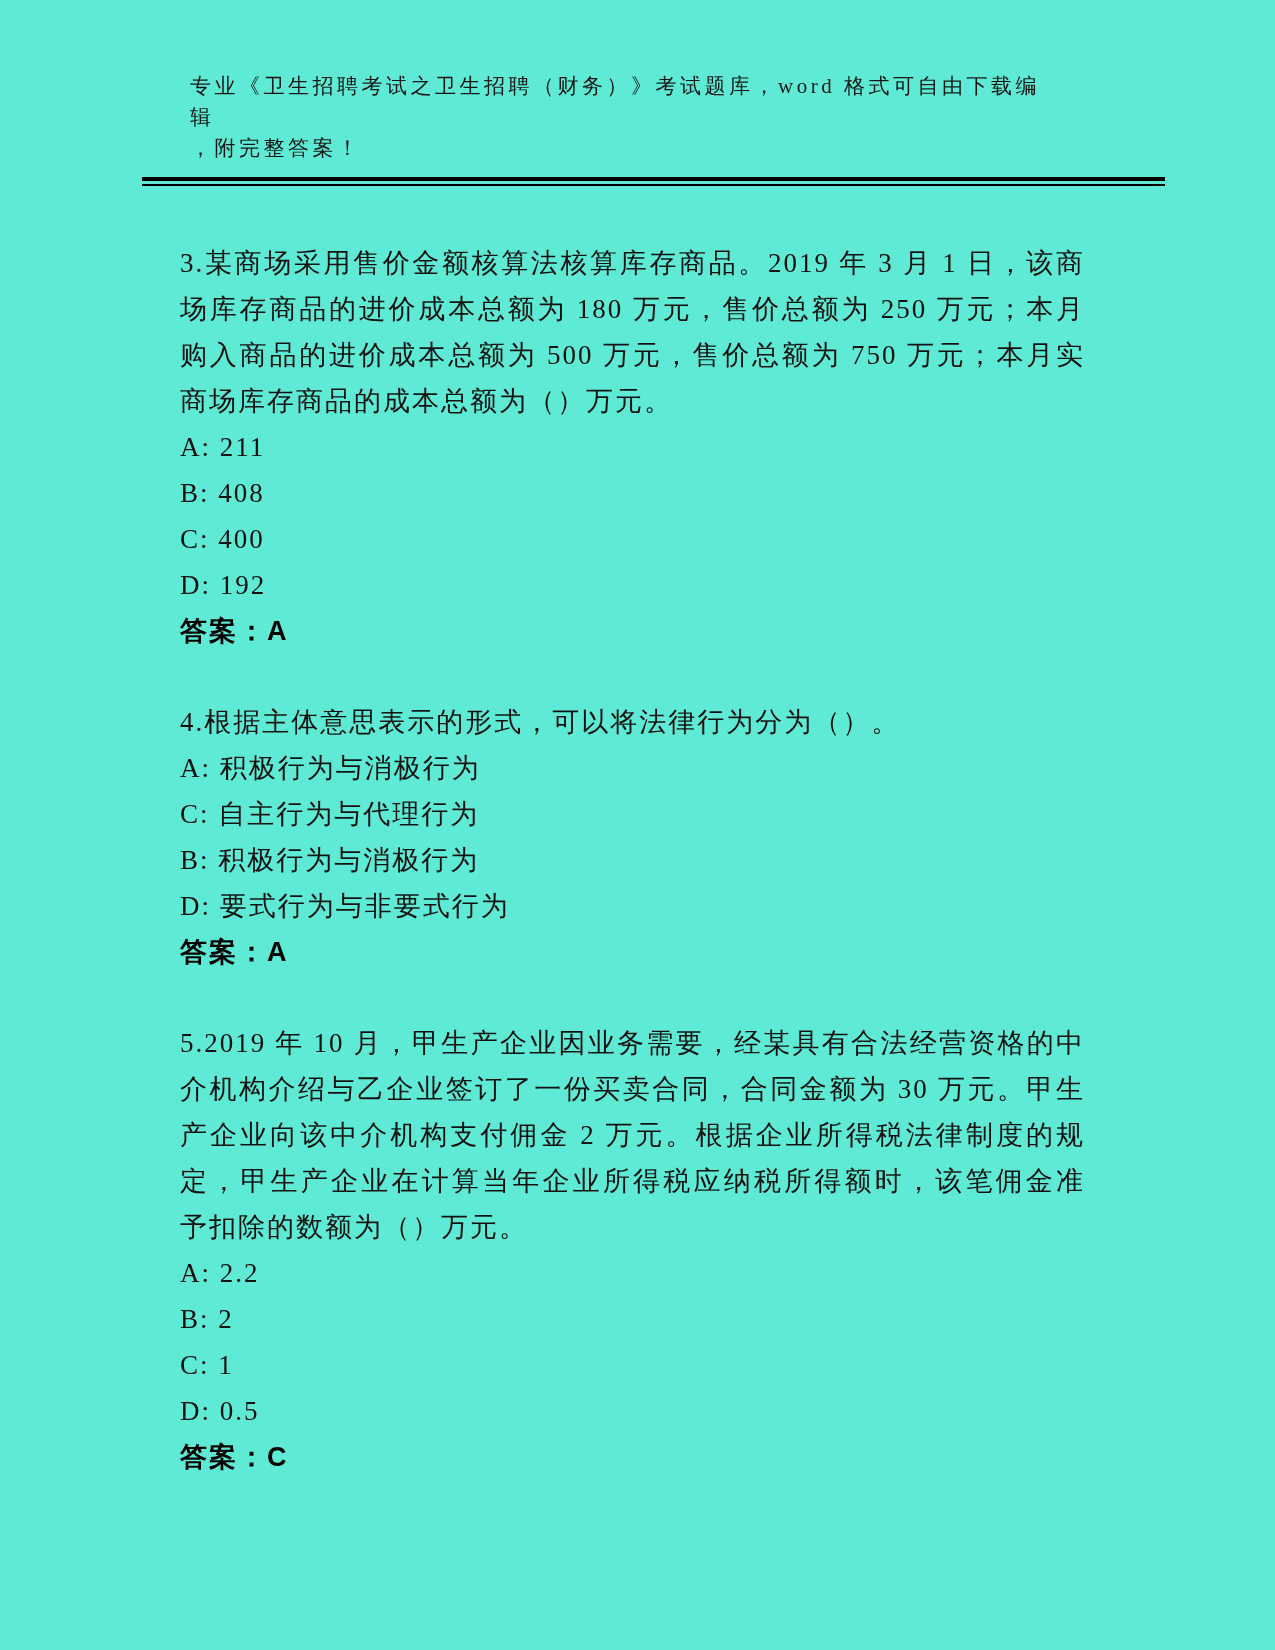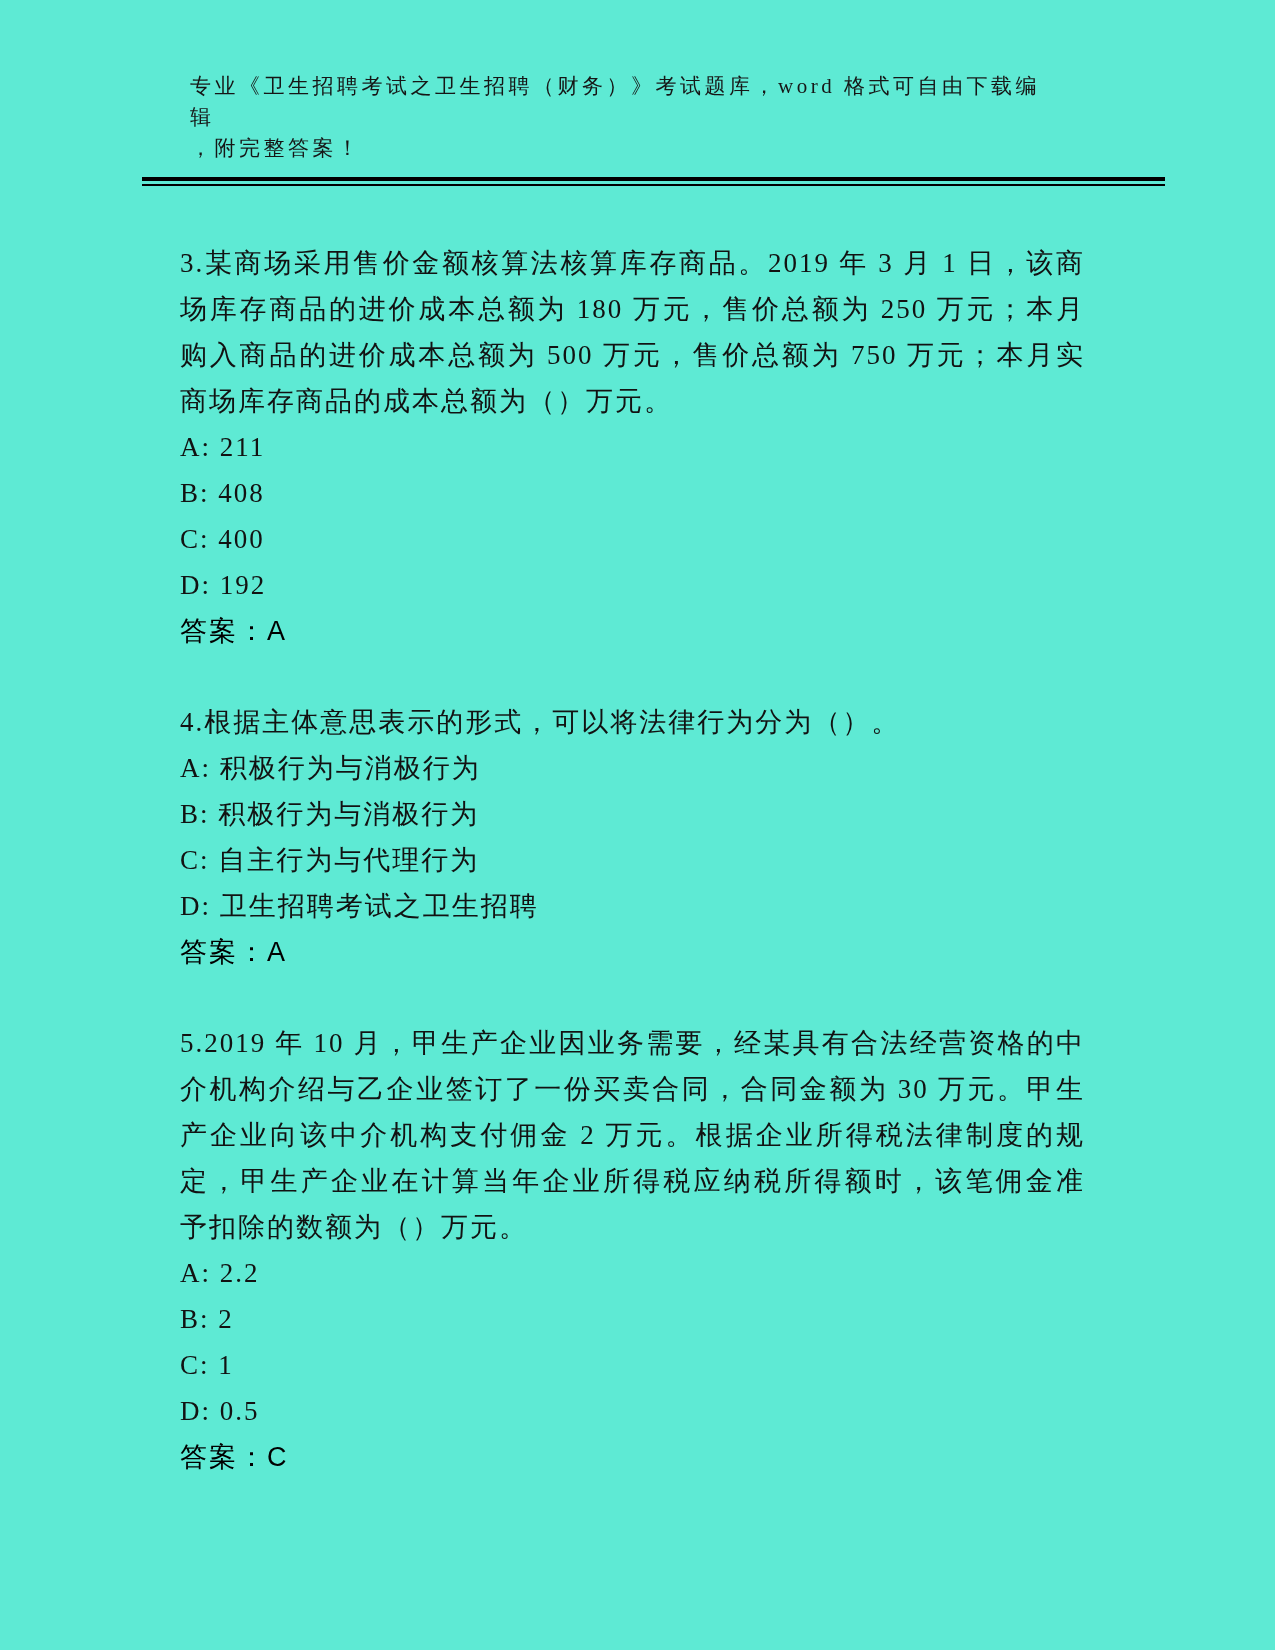--- a/index.html
+++ b/index.html
@@ -44,21 +44,21 @@
   }
   .question { margin-bottom: 45px; }
   .stem-line, .option-line { letter-spacing: 2px; }
   .stem-line.fill {
     text-align: justify;
     text-align-last: justify;
     text-justify: inter-character;
   }
   .answer-line {
     font-family: "Liberation Sans", "DejaVu Sans", sans-serif;
-    font-weight: normal;
+    font-weight: bold;
     letter-spacing: 2px;
     color: #000000;
   }
 </style>
 </head>
 <body>
 
 <div class="page">
 
   <div class="doc-header">
@@ -78,23 +78,23 @@
       <div class="option-line">A: 211</div>
       <div class="option-line">B: 408</div>
       <div class="option-line">C: 400</div>
       <div class="option-line">D: 192</div>
       <div class="answer-line">答案：A</div>
     </section>
 
     <section class="question">
       <div class="stem-line">4.根据主体意思表示的形式，可以将法律行为分为（）。</div>
       <div class="option-line">A: 积极行为与消极行为</div>
+      <div class="option-line">C: 自主行为与代理行为</div>
       <div class="option-line">B: 积极行为与消极行为</div>
-      <div class="option-line">C: 自主行为与代理行为</div>
-      <div class="option-line">D: 卫生招聘考试之卫生招聘</div>
+      <div class="option-line">D: 要式行为与非要式行为</div>
       <div class="answer-line">答案：A</div>
     </section>
 
     <section class="question">
       <div class="stem-line fill">5.2019 年 10 月，甲生产企业因业务需要，经某具有合法经营资格的中</div>
       <div class="stem-line fill">介机构介绍与乙企业签订了一份买卖合同，合同金额为 30 万元。甲生</div>
       <div class="stem-line fill">产企业向该中介机构支付佣金 2 万元。根据企业所得税法律制度的规</div>
       <div class="stem-line fill">定，甲生产企业在计算当年企业所得税应纳税所得额时，该笔佣金准</div>
       <div class="stem-line">予扣除的数额为（）万元。</div>
       <div class="option-line">A: 2.2</div>

